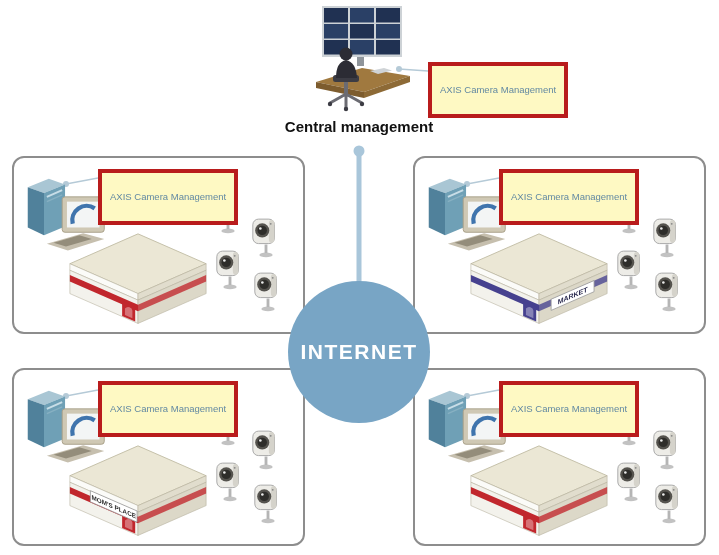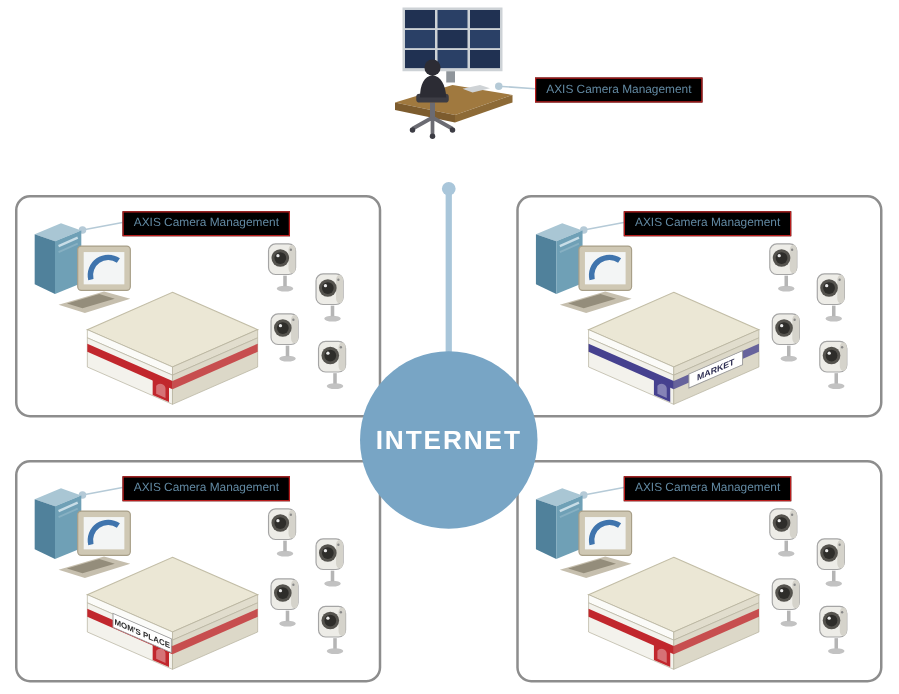--- a/index.html
+++ b/index.html
@@ -7,22 +7,22 @@
   .canvas {
     position:relative; width:719px; height:555px; background:#ffffff;
     font-family:"Liberation Sans", sans-serif; overflow:hidden;
   }
   .site {
     position:absolute; width:293px; height:178px;
     border:2px solid #8d8d8d; border-radius:12px; background:#ffffff; z-index:1;
   }
   .site-art { position:absolute; left:0; top:0; }
   .callout {
-    position:absolute; z-index:4; border:1px solid #b91c1c; background:#000000;
-    color:#6289a2; font-size:9.5px; line-height:1; padding:4px 8px; white-space:nowrap;
+    position:absolute; z-index:4; border:4px solid #b91c1c; background:#fef9c3;
+    color:#6289a2; font-size:9.5px; line-height:1; padding:19px 8px; white-space:nowrap;
   }
   .overlay { position:absolute; left:0; top:0; z-index:2; pointer-events:none; }
   .mgmt { position:absolute; left:312px; top:4px; z-index:1; }
   .central-label {
     position:absolute; left:279px; top:118px; width:160px; text-align:center;
     font-size:15px; font-weight:bold; color:#111111; z-index:3;
   }
   .leader { stroke:#b5cad7; stroke-width:1.3; }
   .leader-dot { fill:#b5cad7; }
 </style>
@@ -100,20 +100,21 @@
       <rect x="21" y="71" width="26" height="7" rx="2.5" fill="#3c3c44"></rect>
       <path d="M24,74 Q24,58 34,56 Q44,58 45,74 Z" fill="#2c2c34"></path>
       <circle cx="34" cy="50" r="6.5" fill="#2c2c34"></circle>
     </g>
   </svg>
 
   <div class="callout" style="left:428px;top:62px">
     <span>AXIS Camera Management</span>
   </div>
 
+  <div class="central-label">Central management</div>
 
   <svg class="overlay" width="719" height="555" viewBox="0 0 719 555">
     <line x1="428" y1="71" x2="399" y2="69" class="leader"></line>
     <circle cx="399" cy="69" r="3" class="leader-dot"></circle>
     <line x1="359" y1="151" x2="359" y2="300" stroke="#a9c6da" stroke-width="5"></line>
     <circle cx="359" cy="151" r="5.5" fill="#a9c6da"></circle>
     <circle cx="359" cy="352" r="71" fill="#78a5c5"></circle>
     <text x="359" y="359" text-anchor="middle" font-size="21" font-weight="bold" letter-spacing="1.5" fill="#ffffff" font-family="Liberation Sans, sans-serif">INTERNET</text>
   </svg>
 

